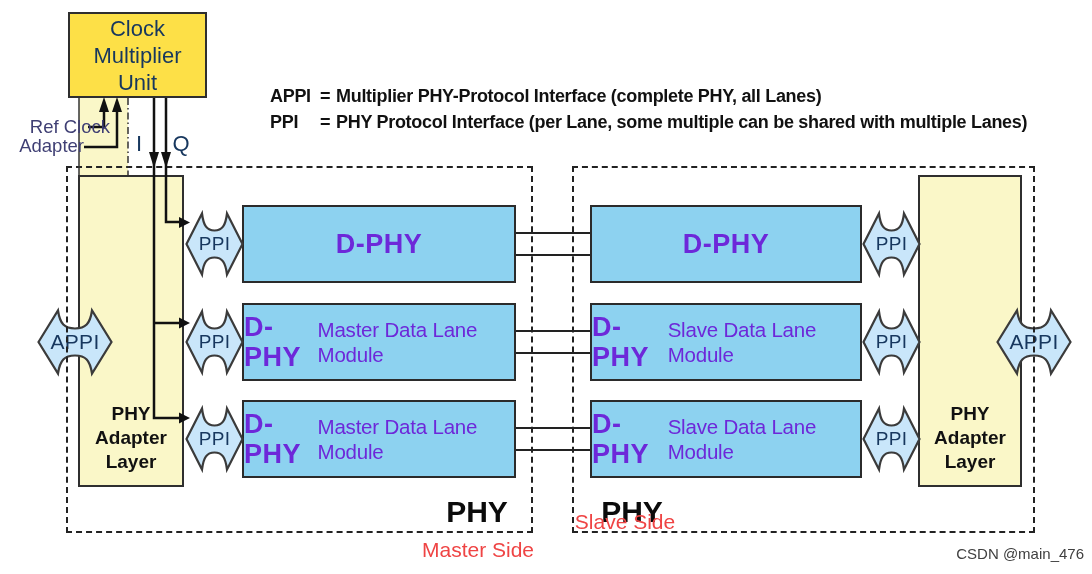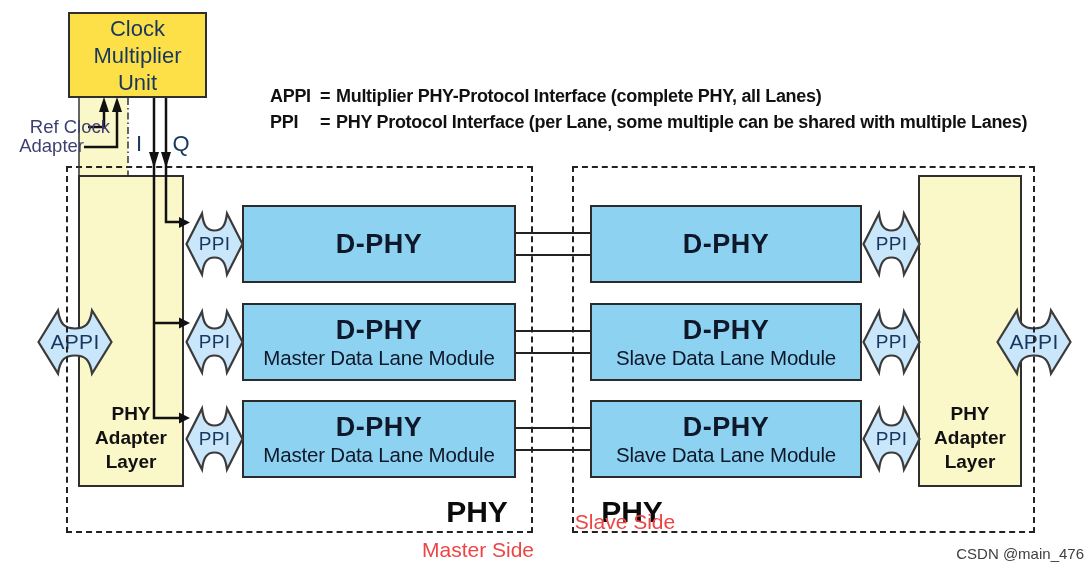--- a/index.html
+++ b/index.html
@@ -19,22 +19,22 @@
   .strip{left:79px;top:98px;width:49px;height:78px;background:#FAF7C8;z-index:1;}
   .adapter{
     background:#FAF7C8;border:2px solid #2f2f2f;box-sizing:border-box;z-index:2;
   }
   .adapter-label{
     z-index:6;color:#111;font-weight:700;font-size:19px;line-height:24px;
     text-align:center;white-space:pre-line;
   }
   .module{
     background:#8DD2F0;border:2px solid #2b2b2b;box-sizing:border-box;z-index:2;
-    display:flex;flex-direction:column;align-items:center;justify-content:center;
-    color:#0f172a;
+    display:flex;flex-direction:row;align-items:center;justify-content:center;
+    color:#6d28d9;
   }
   .module .t{font-size:27px;font-weight:700;line-height:30px;letter-spacing:.5px;}
   .module .s{font-size:20.5px;font-weight:400;line-height:25px;letter-spacing:-0.2px;}
   .arrow-wrap{z-index:3;}
   .arrow-wrap svg{display:block;}
   .arrow-label{
     position:absolute;inset:0;display:flex;align-items:center;justify-content:center;
     color:#17375E;font-size:19px;font-weight:400;letter-spacing:.3px;z-index:6;
   }
   .appi .arrow-label{font-size:21px;}

